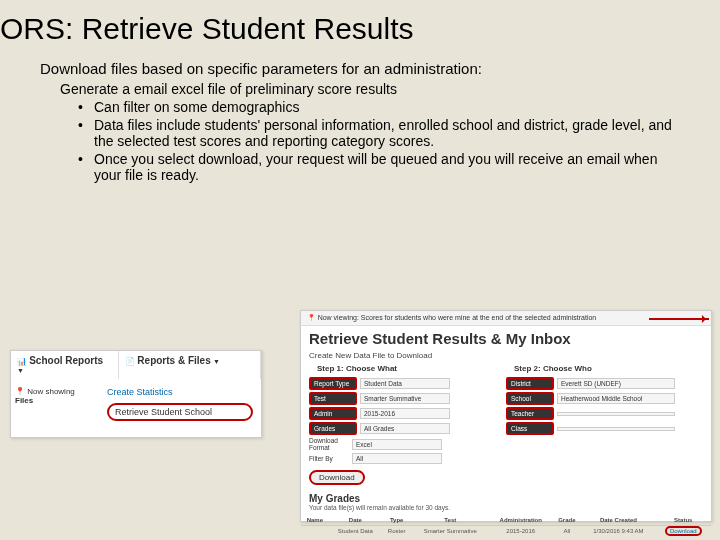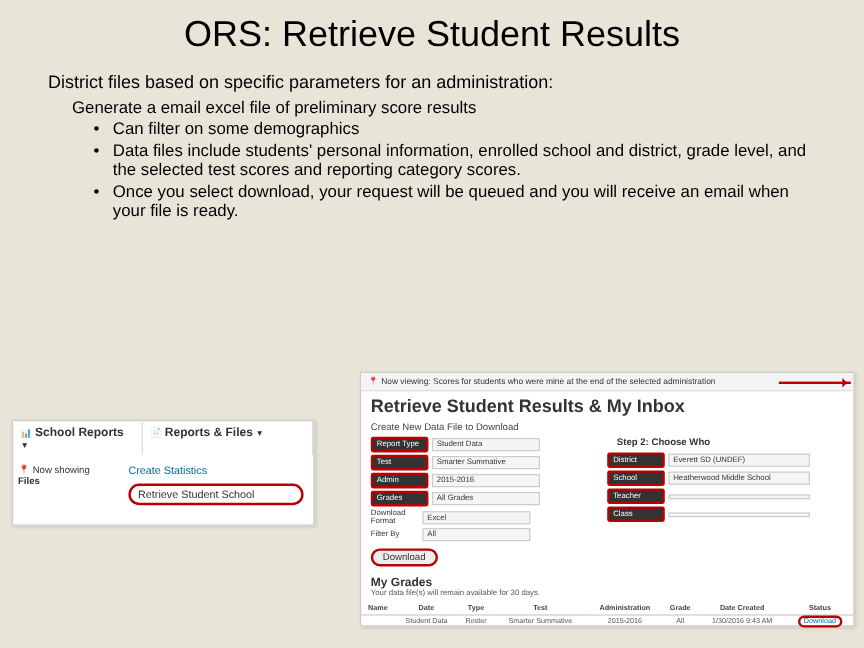--- a/index.html
+++ b/index.html
@@ -1,16 +1,16 @@
 <!DOCTYPE html>
 <html><head>
 <meta charset="utf-8">
 <style>
 body{margin:0;width:720px;height:540px;background:#e8e5d8;font-family:Arial,Helvetica,sans-serif;color:#000;position:relative;overflow:hidden}
-.title{font-size:30px;font-weight:400;text-align:center;padding:12px 0 6px 0}
+.title{font-size:30px;font-weight:400;padding:12px 0 6px 0}
 .intro{font-size:15px;margin:8px 40px 0 40px}
 .sub{font-size:14px;margin:4px 40px 0 60px;font-weight:400}
 ul.bul{list-style:none;margin:2px 40px 0 78px;padding:0;font-size:14px}
 ul.bul li{position:relative;padding-left:16px;margin:2px 0}
 ul.bul li:before{content:"•";position:absolute;left:0;top:0}
 .shots{position:absolute;top:310px;left:0;width:720px;height:230px}
 .panel{position:absolute;background:#fff;border:1px solid #ccc;box-shadow:1px 1px 3px rgba(0,0,0,0.15);font-size:8px;color:#333}
 .menu-left{left:10px;top:40px;width:250px;height:86px}
 .menu-left .hdr{display:flex}
 .menu-left .col{border-right:1px solid #ddd;padding:4px 6px}
@@ -37,21 +37,21 @@
 .main table td{padding:2px;text-align:center;color:#555}
 .arrow-r{position:absolute;height:2px;background:#b00}
 .arrow-r:after{content:"";position:absolute;right:-1px;top:-3px;border:4px solid transparent;border-right-color:#b00;transform:scaleX(-1)}
 .dlcirc{border:2px solid #b00;border-radius:8px;padding:0 3px;color:#0066aa}
 .pin{color:#0a7}
 </style>
 </head>
 <body>
 
 <div class="title">ORS: Retrieve Student Results</div>
-<div class="intro">District files based on specific parameters for an administration:</div>
+<div class="intro">Download files based on specific parameters for an administration:</div>
 <div class="sub">Generate a email excel file of preliminary score results</div>
 <ul class="bul">
   <li>Can filter on some demographics</li>
   <li>Data files include students' personal information, enrolled school and district, grade level, and the selected test scores and reporting category scores.</li>
   <li>Once you select download, your request will be queued and you will receive an email when your file is ready.</li>
 </ul>
 
 <div class="shots">
   <div class="panel menu-left">
     <div class="hdr">
@@ -68,20 +68,21 @@
   </div>
 
   <div class="panel main">
     <div class="topbar"><span class="pin">📍</span> <span>Now viewing: Scores for students who were mine at the end of the selected administration</span>
       <div class="arrow-r" style="right:2px;top:7px;width:60px"></div>
     </div>
     <div class="h1">Retrieve Student Results &amp; My Inbox</div>
     <div class="h2">Create New Data File to Download</div>
     <div class="cols">
       <div class="c">
+        <div class="step">Step 1: Choose What</div>
         <div class="formrow">
             <span class="lab">Report Type</span>
             <span class="val">Student Data</span>
           </div>
         <div class="formrow">
             <span class="lab">Test</span>
             <span class="val">Smarter Summative</span>
           </div>
         <div class="formrow">
             <span class="lab">Admin</span>

